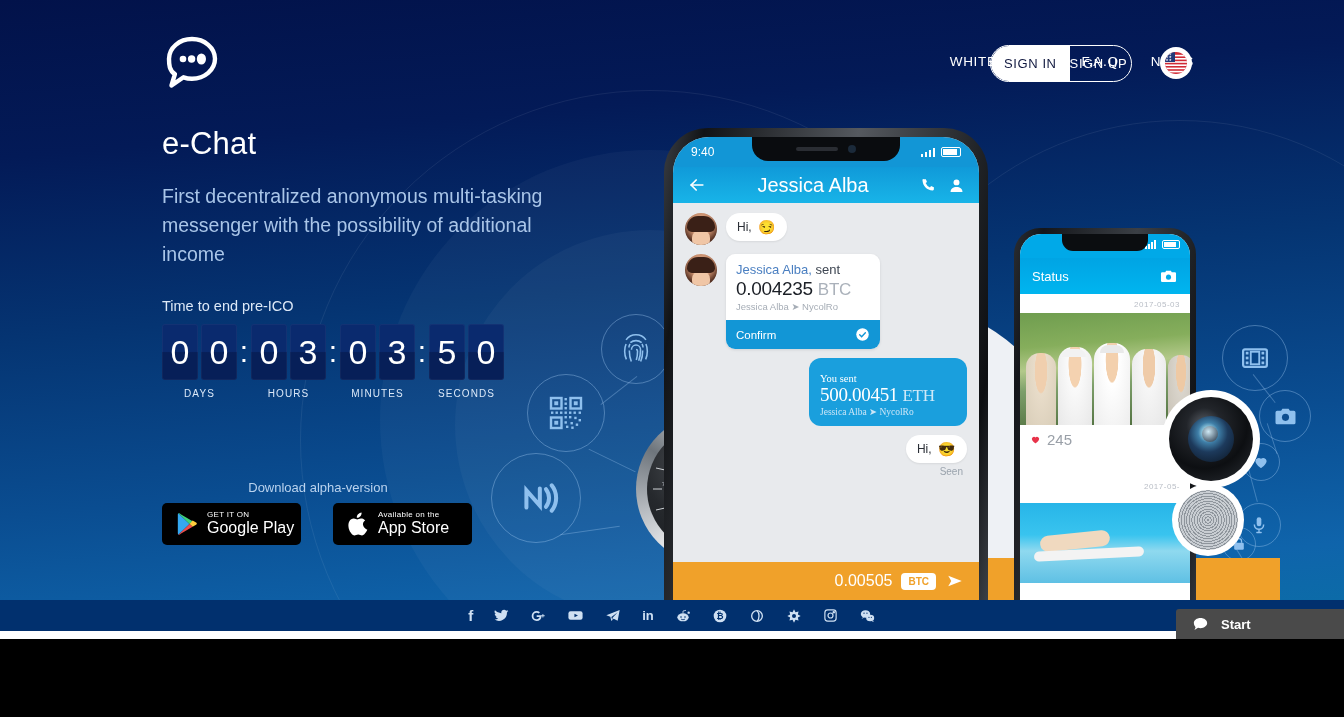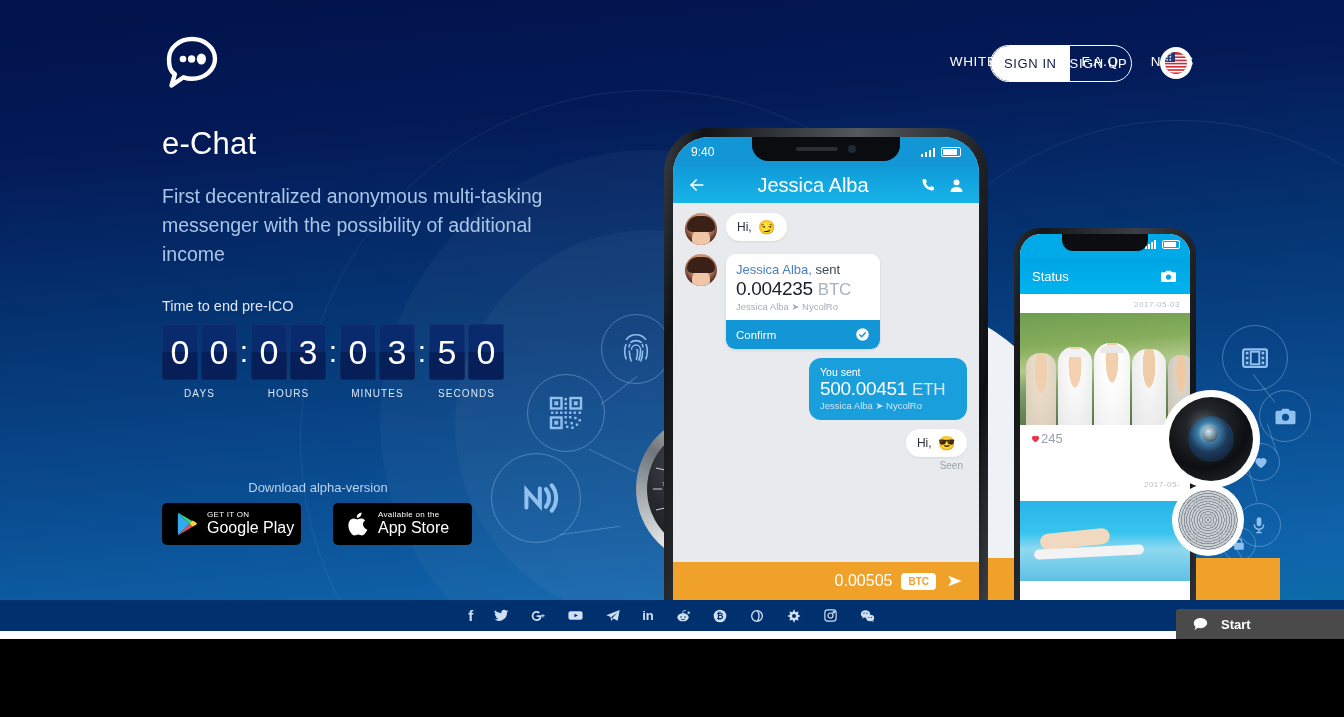--- a/index.html
+++ b/index.html
@@ -185,21 +185,21 @@
     height: 24px; background: #00a9e8; position: relative;
   }
   .p2header {
     height: 36px; background: linear-gradient(180deg,#00a4e4,#00b5ef);
     display: flex; align-items: center; justify-content: space-between;
     padding: 0 12px; color: #fff; font-size: 13px;
   }
   .p2card { background: #fff; }
   .p2date { font-size: 8px; color: #b9bec6; text-align: right; padding: 6px 10px 4px; letter-spacing:.5px;}
   .p2photo { height: 112px; position: relative; overflow: hidden; }
-  .p2likes { display: flex; align-items: center; padding: 6px 10px; font-size: 13px; color: #9aa0a8; }
+  .p2likes { display: flex; align-items: center; gap: 6px; padding: 6px 10px; font-size: 15px; color: #9aa0a8; }
   .p2bluefill { background: linear-gradient(180deg,#00b0ec,#0aa5e0); }
 
   
   .phone1 {
     position: absolute; left: 664px; top: 128px; width: 324px; height: 472px;
     z-index: 30;
   }
   .p1frame {
     position: absolute; inset: 0; border-radius: 44px 44px 0 0;
     background: linear-gradient(100deg,#3a3e44 0%,#111316 10%,#55595f 48%,#0d0f12 90%,#3c4046 100%);
@@ -245,22 +245,22 @@
   .txhead { padding: 8px 10px 0; font-size: 13px; color: #3e4652; }
   .txhead .who { color: #4a7fc1; }
   .txamt { padding: 1px 10px 0; font-size: 19px; color: #1b1f26; letter-spacing: -.3px; }
   .txamt .unit { color: #aab1ba; font-size: 17px; }
   .txsub { padding: 1px 10px 8px; font-size: 9.5px; color: #a6adb6; }
   .txconfirm {
     background: #1296d6; color: #fff; font-size: 11.5px;
     padding: 7px 10px; display: flex; align-items: center; justify-content: space-between;
   }
   .sentbubble {
-    background: #1a9fdd; color: #fff; border-radius: 12px; padding: 8px 11px 9px;
-    margin-left: auto; width: 158px;
+    background: #1a9fdd; color: #fff; border-radius: 12px; padding: 15px 11px 9px;
+    margin-left: auto; width: 158px; font-family: Liberation Serif, serif;
   }
   .sentbubble .lbl { font-size: 10.5px; }
   .sentbubble .amt { font-size: 19px; letter-spacing: -.3px; }
   .sentbubble .amt .unit { color: #cfe9f8; font-size: 17px; }
   .sentbubble .sub { font-size: 9.5px; color: #cce6f7; }
   .rightrow { display: flex; justify-content: flex-end; margin-top: 9px; }
   .seen { text-align: right; font-size: 10px; color: #9aa3ad; padding-right: 4px; margin-top: 3px; }
   .p1sendbar {
     position: absolute; left: 0; right: 0; bottom: 0; height: 38px;
     background: #f0a12a; display: flex; align-items: center; justify-content: flex-end;

